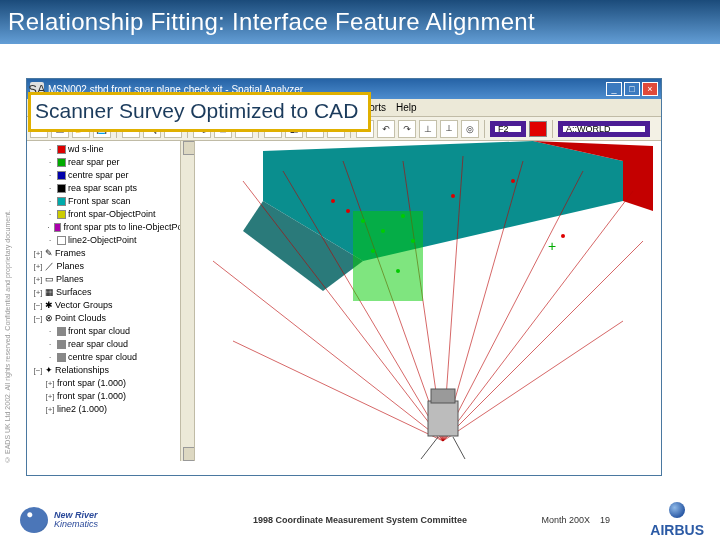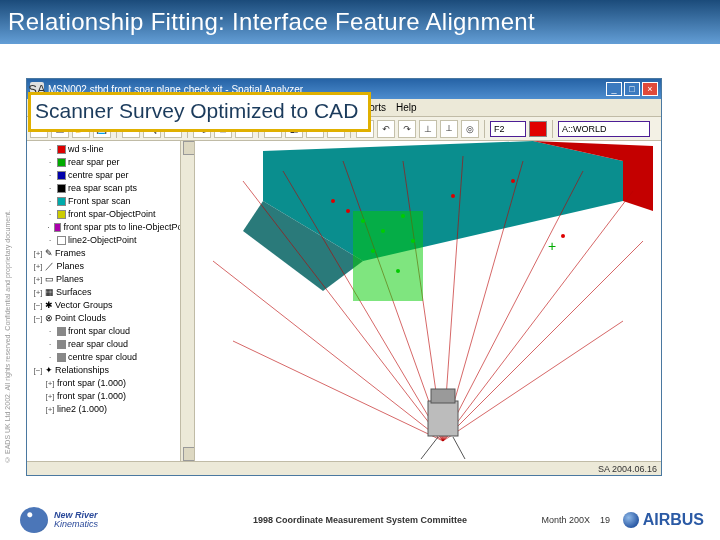--- a/index.html
+++ b/index.html
@@ -12,21 +12,21 @@
   .titlebar .icon { width: 14px; height: 14px; background: #e0e0e0; border-radius: 2px; margin-right: 4px; display:flex;align-items:center;justify-content:center;font-size:13px;color:#333; }
   .win-controls { margin-left: auto; display: flex; gap: 2px; }
   .win-btn { width: 16px; height: 14px; font-size: 9px; display:flex; align-items:center; justify-content:center; border:1px solid #fff; }
   .win-min { background: #3b7abf; color:#fff; }
   .win-max { background: #3b7abf; color:#fff; }
   .win-close { background: #e04a3a; color:#fff; }
   .menubar { height: 18px; background: #ece9d8; border-bottom: 1px solid #c0bba6; display: flex; align-items: center; padding: 0 4px; font-size: 10px; color: #000; gap: 10px; }
   .toolbar { height: 24px; background: #f3f1e5; border-bottom: 1px solid #c0bba6; display: flex; align-items: center; padding: 0 3px; gap: 3px; }
   .tbtn { width: 18px; height: 18px; background: #fff; border: 1px solid #c4c0aa; display:flex;align-items:center;justify-content:center; font-size:9px; color:#333; }
   .tsep { width:1px; height:18px; background:#c0bba6; margin:0 2px; }
-  .tfield { height: 16px; background:#fff; border:1px solid #4c1d95; font-size:9px; display:flex;align-items:center; padding:0 3px; }
+  .tfield { height: 16px; background:#fff; border:5px solid #4c1d95; font-size:9px; display:flex;align-items:center; padding:0 3px; }
   .f2 { width: 36px; }
   .redsw { width:18px; height:16px; background:#e00000; border:1px solid #888; }
   .aworld { width:92px; }
   .app-body { position: absolute; top: 62px; left:0; right:0; bottom:14px; display:flex; }
   .tree-panel { width: 168px; background:#fff; border-right:1px solid #c0bba6; overflow:hidden; position:relative; font-size:9px; color:#000; }
   .tree-content { padding: 2px 2px 2px 4px; line-height: 13px; }
   .tree-row { display:flex; align-items:center; gap:2px; white-space:nowrap; }
   .ti { width:10px; display:inline-block; text-align:center; color:#555; font-size:8px; }
   .sw { width:9px; height:9px; display:inline-block; border:1px solid #888; }
   .sw-r{background:#d00;} .sw-g{background:#0a0;} .sw-b{background:#00a;} .sw-k{background:#000;} .sw-c{background:#0aa;} .sw-y{background:#cc0;} .sw-m{background:#a0a;} .sw-w{background:#fff;} .sw-gr{background:#888;}
@@ -40,21 +40,21 @@
   .callout { position:absolute; top: 92px; left: 28px; background:#fff; border:3px solid #e0b000; padding: 4px 10px 6px 4px; font-size:21px; color:#1b3b5c; z-index:5; }
   .vtext { position:absolute; left: 4px; top: 210px; writing-mode: vertical-rl; transform: rotate(180deg); font-size:7px; color:#999; letter-spacing:0; }
   .footer { position:absolute; left:0; right:0; bottom:0; height:40px; display:flex; align-items:center; padding: 0 16px 0 20px; font-size:9px; color:#333; }
   .nrk-logo { display:flex; align-items:center; gap:6px; }
   .nrk-mark { width:28px; height:26px; background: radial-gradient(circle at 35% 30%, #fff 2px, #4b76b8 3px 70%, #2b4a7a 100%); border-radius:50%; position:relative; }
   .nrk-text { font-style: italic; color:#2b4a9a; line-height:1.05; }
   .nrk-text b{ font-weight:bold; }
   .foot-center { position:absolute; left:50%; transform:translateX(-50%); font-weight:bold; font-size:9px; }
   .foot-month { position:absolute; right:130px; font-size:9px; }
   .foot-page { position:absolute; right:110px; font-size:9px; }
-  .airbus-logo { margin-left:auto; display:flex; align-items:center; gap:4px; color:#2b5aa5; font-weight:bold; font-size:16px; }
+  .airbus-logo { margin-left:auto; display:flex; align-items:center; gap:4px; color:#2b5aa5; font-weight:bold; font-size:14px;flex-direction:column; }
   .airbus-ball { width:16px; height:16px; border-radius:50%; background: radial-gradient(circle at 35% 35%, #8fb9e8, #2b5aa5 70%); }
 </style>
 </head>
 <body>
 
 <div class="header-bar">
   <span class="header-title">Relationship Fitting: Interface Feature Alignment</span>
 </div>
 
 <div class="main-area">
@@ -248,24 +248,20 @@
               <circle cx="310" cy="40" r="2"></circle>
             </g>
           <text x="345" y="110" font-size="14" fill="#0a0">+</text>
           <rect x="225" y="260" width="30" height="35" fill="#bcbcbc" stroke="#555"></rect>
           <rect x="228" y="248" width="24" height="14" fill="#9a9a9a" stroke="#555"></rect>
           <line x1="235" y1="296" x2="218" y2="318" stroke="#555"></line>
             <line x1="250" y1="296" x2="262" y2="318" stroke="#555"></line>
         </svg>
       </div>
     </div>
-    <div class="statusbar">
-      <span></span>
-      <span class="sr">SA 2004.06.16</span>
-    </div>
   </div>
 </div>
 
 <div class="callout">
   <span>Scanner Survey Optimized to CAD</span>
 </div>
 
 <div class="vtext">© EADS UK Ltd 2002. All rights reserved. Confidential and proprietary document.</div>
 
 <div class="footer">

